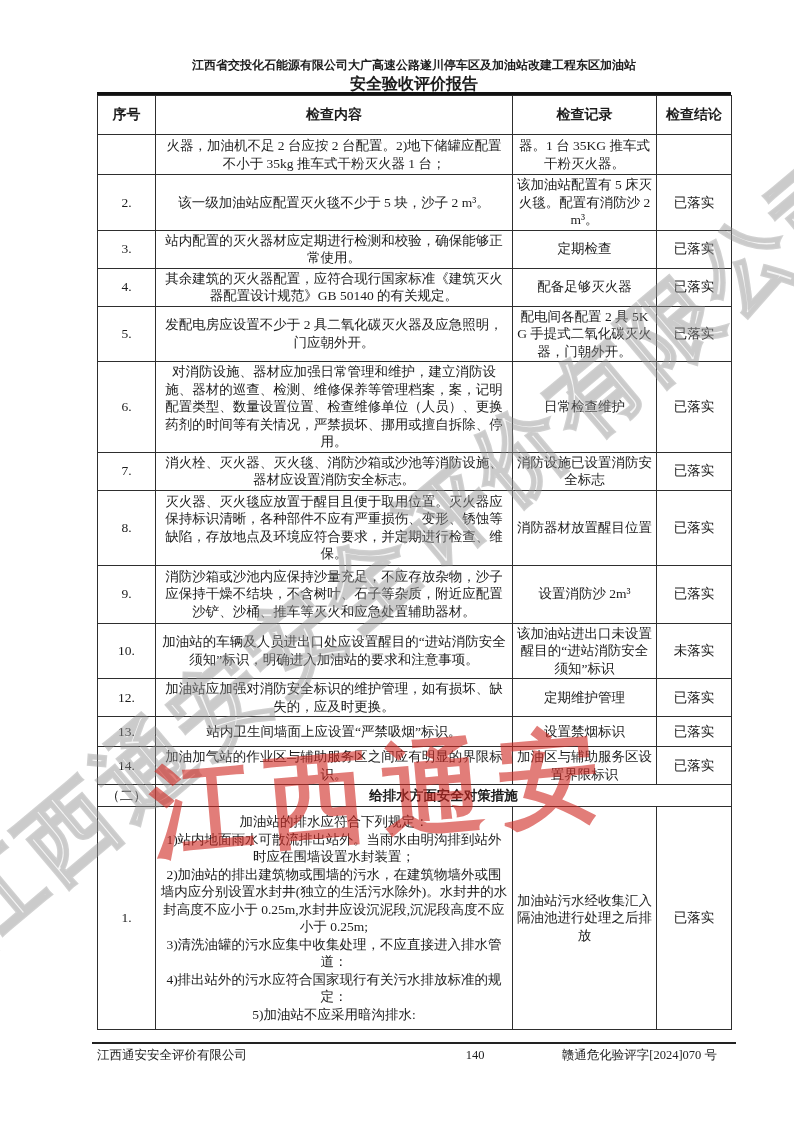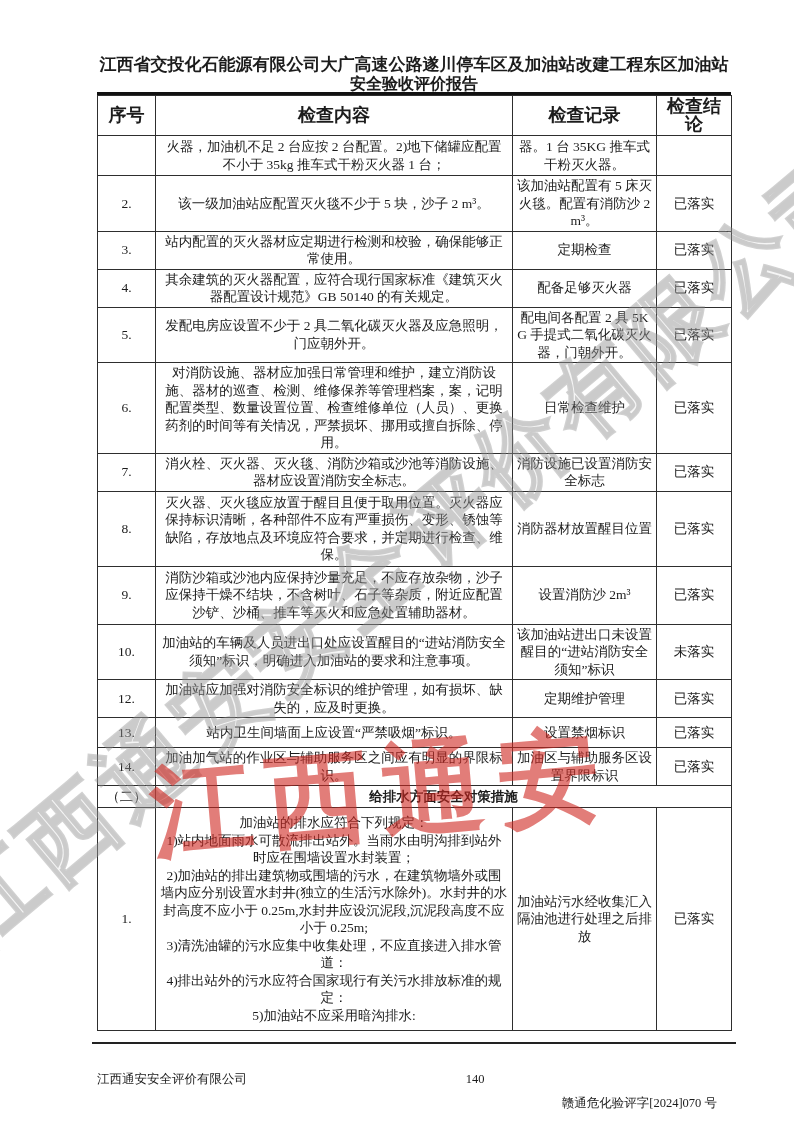--- a/index.html
+++ b/index.html
@@ -7,55 +7,55 @@
     position:relative;
     width:794px;height:1123px;
     background:#ffffff;
     overflow:hidden;
     font-family:"Liberation Serif","DejaVu Serif",serif;
     color:#1c1c1c;
   }
   
   .doc-title{
     position:absolute;left:97px;top:56px;width:634px;
-    text-align:center;font-weight:bold;font-size:17px;line-height:18px;
+    text-align:center;font-weight:bold;font-size:12px;line-height:18px;
   }
   .doc-subtitle{
     position:absolute;left:97px;top:75px;width:634px;
     text-align:center;font-weight:bold;font-size:16px;line-height:18px;
   }
   .header-rule{
     position:absolute;left:97px;top:92px;width:634px;height:3px;background:#111;
   }
   
   table.insp{
     position:absolute;left:97px;top:95px;width:634px;
     border-collapse:collapse;table-layout:fixed;
   }
   table.insp td,table.insp th{
     border:1px solid #2e2e2e;
     font-size:13.5px;line-height:17.5px;
     text-align:center;vertical-align:middle;
     padding:1px 4px;
     word-break:break-all;
   }
-  table.insp th{font-size:18px;font-weight:bold;padding:2px 8px;}
+  table.insp th{font-size:14px;font-weight:bold;padding:2px 8px;}
   td.sec-title{text-align:left;font-weight:bold;padding-left:8px;}
   td.preline{white-space:pre-line;}
   
   .footer-rule{
     position:absolute;left:92px;top:1042px;width:644px;height:2px;background:#222;
   }
   .footer{
     position:absolute;left:97px;top:1047px;width:620px;
     font-size:12.5px;display:flex;align-items:center;
   }
   .footer .f-left{flex:1;text-align:left;}
   .footer .f-center{flex:1;text-align:right;font-family:"Liberation Serif",serif;}
-  .footer .f-right{flex:1.2;text-align:right;margin-top:48px;}
+  .footer .f-right{flex:1.2;text-align:right;}
   
   .wm{position:absolute;pointer-events:none;}
   .wm-gray{
     left:-190px;top:485px;width:1200px;
     transform:rotate(-40deg);
     text-align:center;
     font-size:92px;font-weight:bold;letter-spacing:6px;
     color:rgba(160,160,160,0.10);
     -webkit-text-stroke:2.5px rgba(145,145,145,0.42);
     z-index:3;white-space:nowrap;

